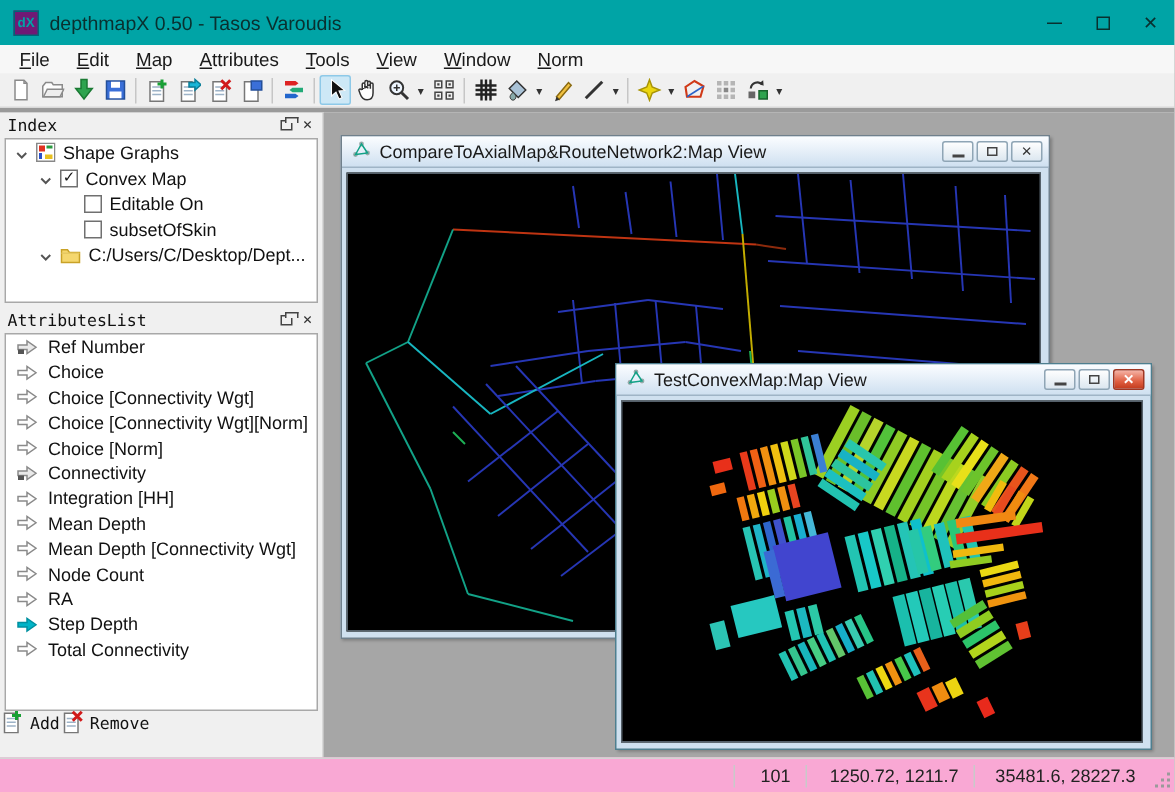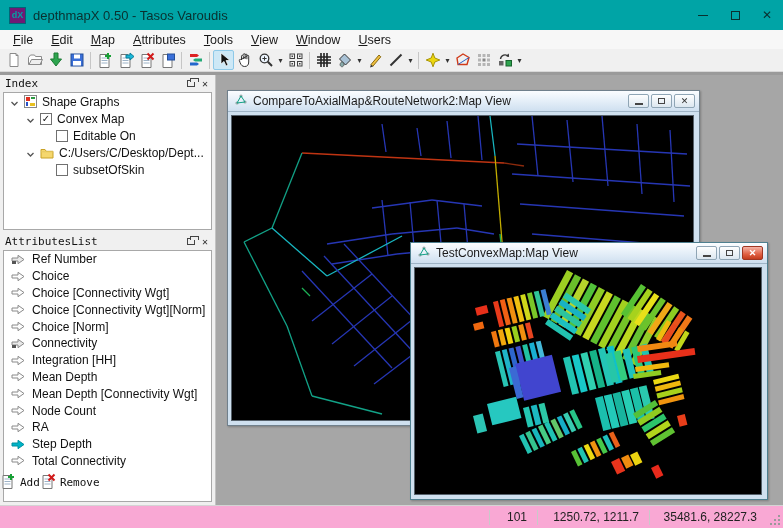--- a/index.html
+++ b/index.html
@@ -33,21 +33,21 @@
   .workarea { position:absolute; left:0; top:75px; width:783px; height:430px; background:#a6a6a6; }
   .dock { position:absolute; left:0; top:0; width:216px; height:430px; background:#f0f0f0; border-right:1px solid #c2c2c2; }
 
   .panel-header { height:17px; display:flex; align-items:center; padding:0 3px 0 5px; font-family:"DejaVu Sans Mono", monospace; font-size:11px; color:#111; }
   .panel-header .sp { flex:1; }
   .ph-btn { width:14px; height:13px; display:flex; align-items:center; justify-content:center; font-size:10px; color:#333; }
   .float-glyph { width:8px; height:7px; border:1px solid #444; position:relative; background:#f0f0f0; }
   .float-glyph::before { content:""; position:absolute; left:2px; top:-3px; width:7px; height:3px; border:1px solid #444; border-bottom:none; background:#f0f0f0; }
 
   .panel-body { background:#fff; border:1px solid #a8a8a8; margin:0 3px; overflow:hidden; }
-  .index-body { height:138px; }
+  .index-body { height:110px; }
   .attr-body { height:252px; }
 
   .tree-row { height:17px; display:flex; align-items:center; position:relative; }
   .tree-label { font-size:12px; white-space:nowrap; }
   .chev { width:10px; height:10px; display:block; }
   .cbox { width:12px; height:12px; border:1px solid #707070; background:#fff; display:flex; align-items:center; justify-content:center; font-size:10px; line-height:10px; color:#111; margin-right:5px; }
 
   .attr-row { height:16.8px; display:flex; align-items:center; padding-left:7px; }
   .attr-row .tree-label { margin-left:7px; }
 
@@ -92,21 +92,21 @@
 </div>
 
 <div class="menubar">
     <span class="menu-item">File</span>
     <span class="menu-item">Edit</span>
     <span class="menu-item">Map</span>
     <span class="menu-item">Attributes</span>
     <span class="menu-item">Tools</span>
     <span class="menu-item">View</span>
     <span class="menu-item">Window</span>
-    <span class="menu-item">Users</span>
+    <span class="menu-item">Norm</span>
   </div>
 <div class="toolbar">
     <span class="tbtn">
       <span>
         <svg width="16" height="16">
           <path d="M4 1.5h6l2 2v11H4z" fill="#fff" stroke="#8a8a8a"></path>
           <path d="M10 1.5v2h2" fill="none" stroke="#8a8a8a"></path>
         </svg>
       </span>
     </span>
@@ -335,36 +335,36 @@
               <path d="M1.5 3l3 3 3-3" fill="none" stroke="#555" stroke-width="1.3"></path>
             </svg></span>
           <span class="cbox">✓</span>
           <span class="tree-label">Convex Map</span>
         </div>
         <div class="tree-row" style="padding-left: 38px;">
           <span style="width: 14px; display: inline-block;"></span>
           <span class="cbox"></span>
           <span class="tree-label">Editable On</span>
         </div>
+        <div class="tree-row" style="padding-left: 38px;">
+          <span style="width: 14px; display: inline-block;"></span>
+          <span class="cbox"></span>
+          <span class="tree-label">subsetOfSkin</span>
+        </div>
         <div class="tree-row" style="padding-left: 22px;">
           <span class="chev" style="margin-right: 4px;"><svg width="9" height="9">
               <path d="M1.5 3l3 3 3-3" fill="none" stroke="#555" stroke-width="1.3"></path>
             </svg></span>
           <span style="margin-right: 5px; display: inline-flex;">
             <svg width="14" height="12">
               <path d="M1 2.5h4l1.3 1.8H13V11H1z" fill="#f5d76e" stroke="#c9a227"></path>
               <path d="M1 4.8h12" stroke="#e6c860"></path>
             </svg>
           </span>
           <span class="tree-label">C:/Users/C/Desktop/Dept...</span>
-        </div>
-        <div class="tree-row" style="padding-left: 38px;">
-          <span style="width: 14px; display: inline-block;"></span>
-          <span class="cbox"></span>
-          <span class="tree-label">subsetOfSkin</span>
         </div>
       </div>
 
     <div style="height:3px"></div>
     <div class="panel-header">
       <span>AttributesList</span>
       <span class="sp"></span>
       <span class="ph-btn">
           <span class="float-glyph"></span>
         </span>

